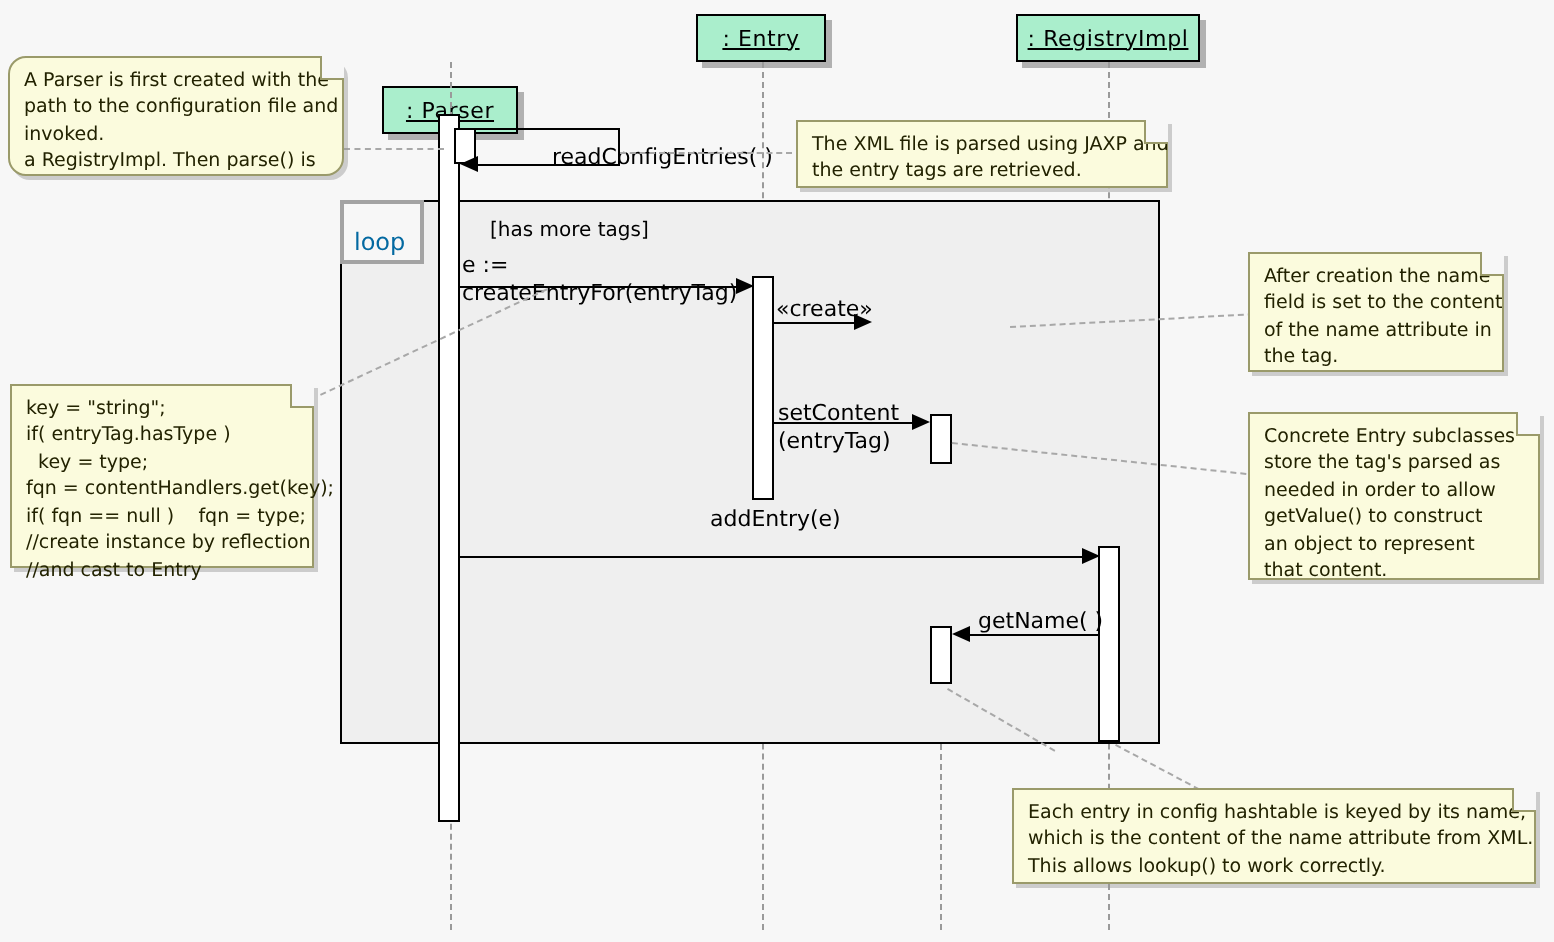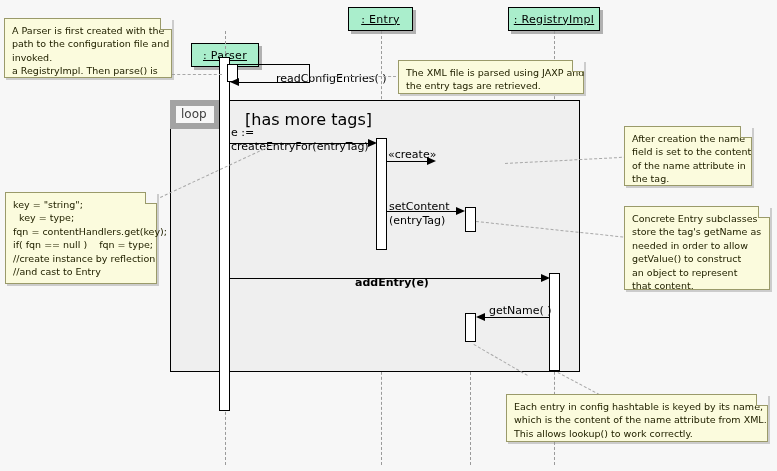--- a/index.html
+++ b/index.html
@@ -56,29 +56,29 @@
   .frag {
     position: absolute;
     box-sizing: border-box;
     background: #efefef;
     border: 1px solid #000000;
   }
   .frag-tab {
     position: absolute;
     box-sizing: border-box;
     background: #f7f7f7;
-    border: 6px solid #a3a3a3;
+    border: 2px solid #a3a3a3;
     font-size: 12px;
-    padding: 1px 7px 2px 5px;
+    padding: 12px 7px 2px 5px;
     line-height: 1.2;
-    color: #404040;
+    color: #0369a1;
   }
   .frag-guard {
     position: absolute;
-    font-size: 16px;
+    font-size: 10px;
     color: #000;
     white-space: nowrap;
   }
 
   
   .msg-line {
     position: absolute;
     height: 0;
     border-top: 1px solid #000000;
   }
@@ -198,70 +198,71 @@
 
   <div class="msg-line" style="left:387px; top:211px; width:71px;"></div>
   <div class="arrow-r" style="left:456px; top:207px;"></div>
   <div class="msg-label two" style="left:389px; top:200px;">
     <span>setContent</span><br>
     <span>(entryTag)</span>
   </div>
 
   <div class="msg-line" style="left:230px; top:278px; width:313px;"></div>
   <div class="arrow-r" style="left:541px; top:274px;"></div>
-  <div class="msg-label" style="left:355px; top:277px;font-weight:bold;">addEntry(e)</div>
+  <div class="msg-label" style="left:355px; top:254px;">addEntry(e)</div>
 
   <div class="msg-line" style="left:485px; top:317px; width:65px;"></div>
   <div class="arrow-l" style="left:476px; top:313px;"></div>
   <div class="msg-label" style="left:489px; top:305px;">getName( )</div>
 
   <div class="anchor" style="left:172px; top:74px; width:50px;"></div>
   <div class="anchor" style="left:310px; top:76px; width:86px;"></div>
   <div class="anchor" style="left:160px; top:197px; width:125px; transform:rotate(-25deg);"></div>
   <div class="anchor" style="left:505px; top:163px; width:122px; transform:rotate(-3deg);"></div>
   <div class="anchor" style="left:476px; top:221px; width:148px; transform:rotate(6deg);"></div>
   <div class="anchor" style="left:558px; top:372px; width:72px; transform:rotate(28deg);"></div>
   <div class="anchor" style="left:474px; top:344px; width:62px; transform:rotate(30deg);"></div>
 
-  <div class="note" style="left:4px; top:18px; width:168px; height:60px;">
+  <div class="note" style="left:4px; top:28px; width:168px; height:60px;border-radius:9px;">
     <span class="corner"></span>
     <span class="note-line">A Parser is first created with the</span>
     <span class="note-line">path to the configuration file and</span>
     <span class="note-line">invoked.</span>
     <span class="note-line">a RegistryImpl. Then parse() is</span>
   </div>
 
   <div class="note" style="left:398px; top:60px; width:186px; height:34px;">
     <span class="corner"></span>
     <span class="note-line">The XML file is parsed using JAXP and</span>
     <span class="note-line">the entry tags are retrieved.</span>
   </div>
 
   <div class="note" style="left:5px; top:192px; width:152px; height:92px;">
     <span class="corner"></span>
     <span class="note-line">key = "string";</span>
+    <span class="note-line">if( entryTag.hasType )</span>
     <span class="note-line">  key = type;</span>
     <span class="note-line">fqn = contentHandlers.get(key);</span>
     <span class="note-line">if( fqn == null )    fqn = type;</span>
     <span class="note-line">//create instance by reflection</span>
     <span class="note-line">//and cast to Entry</span>
   </div>
 
   <div class="note" style="left:624px; top:126px; width:128px; height:60px;">
     <span class="corner"></span>
     <span class="note-line">After creation the name</span>
     <span class="note-line">field is set to the content</span>
     <span class="note-line">of the name attribute in</span>
     <span class="note-line">the tag.</span>
   </div>
 
   <div class="note" style="left:624px; top:206px; width:146px; height:84px;">
     <span class="corner"></span>
     <span class="note-line">Concrete Entry subclasses</span>
-    <span class="note-line">store the tag's getName as</span>
+    <span class="note-line">store the tag's parsed as</span>
     <span class="note-line">needed in order to allow</span>
     <span class="note-line">getValue() to construct</span>
     <span class="note-line">an object to represent</span>
     <span class="note-line">that content.</span>
   </div>
 
   <div class="note" style="left:506px; top:394px; width:262px; height:48px;">
     <span class="corner"></span>
     <span class="note-line">Each entry in config hashtable is keyed by its name,</span>
     <span class="note-line">which is the content of the name attribute from XML.</span>

